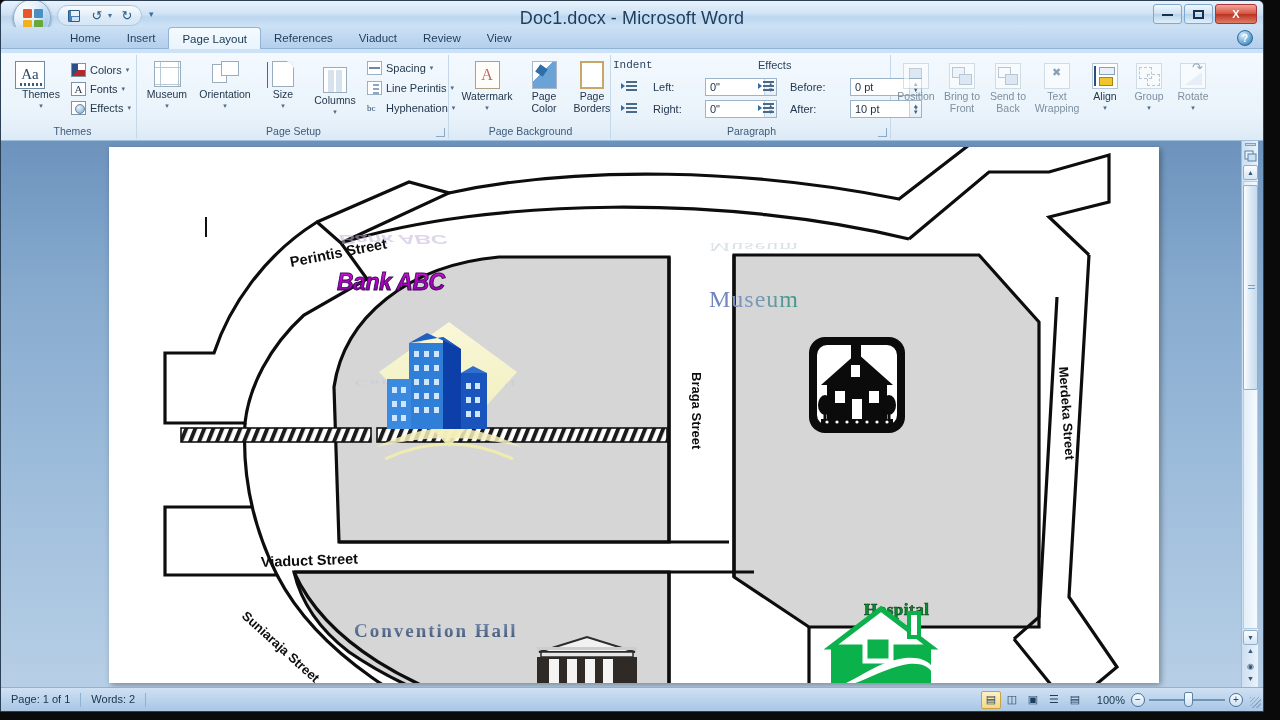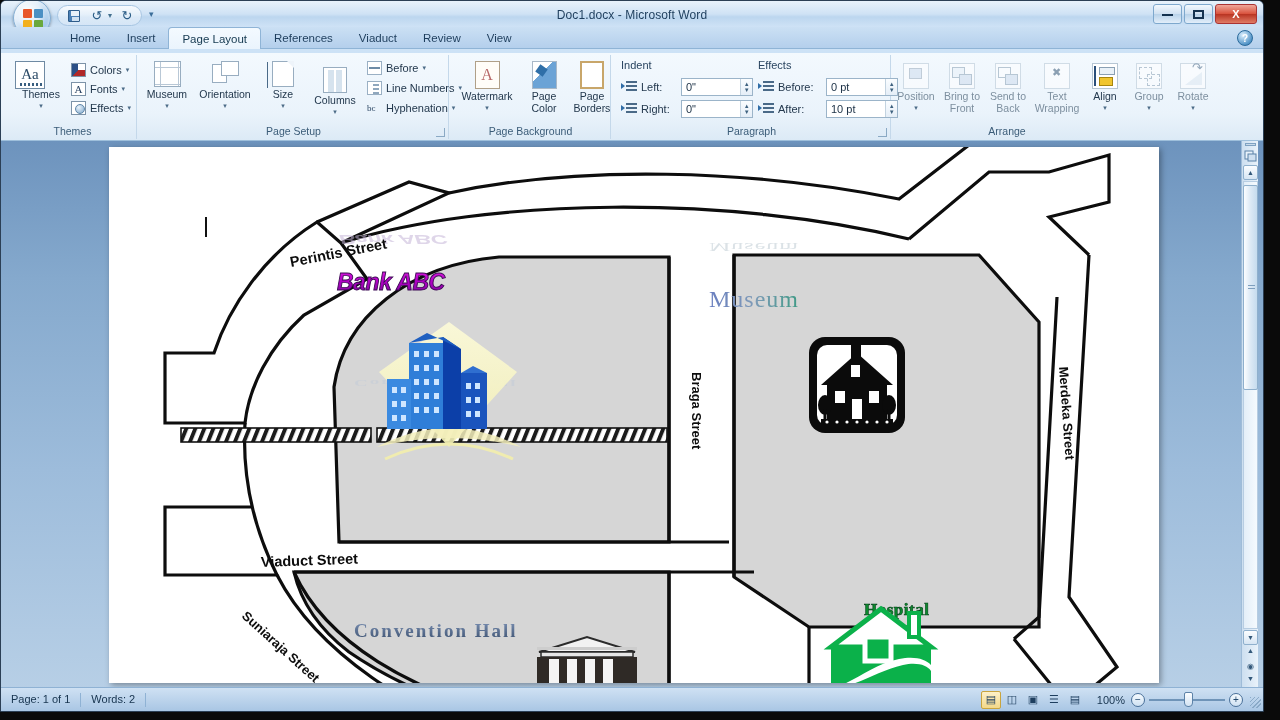--- a/index.html
+++ b/index.html
@@ -22,21 +22,21 @@
   }
 
   
   .titlebar {
     position:absolute; left:0; top:0; width:100%; height:30px;
     background:linear-gradient(180deg,#e8f2fb 0%, #cfe2f5 45%, #bcd6ef 55%, #d4e6f8 100%);
     border-bottom:1px solid #9fc0dd;
   }
   .title-text {
     position:absolute; left:0; right:0; top:7px; text-align:center;
-    font-size:12px; color:#1d3d5c; letter-spacing:.1px;
+    font-size:18px; color:#1d3d5c; letter-spacing:.1px;
   }
   .office-orb {
     position:absolute; left:12px; top:-2px; width:38px; height:38px;
     border-radius:50%;
     background:radial-gradient(circle at 35% 30%, #fdfdfd 0%, #e2eefa 38%, #9cc4e8 70%, #5d93c6 100%);
     border:1px solid #85aed2;
     box-shadow:0 1px 3px rgba(0,0,0,.35), inset 0 0 4px rgba(255,255,255,.9);
   }
   .orb-glyph {
     position:absolute; left:9px; top:9px; width:20px; height:20px;
@@ -180,21 +180,21 @@
   .ic-pageborder{width:24px;height:28px;border:2px solid #c8a66a;background:#fff;}
 
   .ind-icon{width:16px;height:13px;position:relative;flex:0 0 16px;}
   .ind-icon i{position:absolute;left:5px;height:2px;background:#4a6a88;right:0;}
   .ind-icon i:nth-child(1){top:0;}
   .ind-icon i:nth-child(2){top:4px;}
   .ind-icon i:nth-child(3){top:8px;}
   .ind-icon:before{content:"";position:absolute;left:0;top:2px;width:0;height:0;
     border-style:solid;border-width:3.5px 0 3.5px 4px;border-color:transparent transparent transparent #2f6ca6;}
 
-  .fieldrow{position:absolute; display:flex; align-items:center; gap:4px; font-size:11px; color:#23384d;}
+  .fieldrow{position:absolute; display:flex; align-items:center; gap:16px; font-size:11px; color:#23384d;}
   .flabel{width:36px;}
   .spinner{display:flex; align-items:stretch; border:1px solid #9bb4c9; background:#fff; height:18px; width:72px;}
   .spinner input{border:none;outline:none;width:100%;padding:0 4px;font-size:11px;color:#1a2f44;background:transparent;font-family:"Liberation Sans",sans-serif;}
   .spin-ar{width:14px;border-left:1px solid #c3d3e0;display:flex;flex-direction:column;justify-content:center;align-items:center;
      background:linear-gradient(180deg,#fafdff,#e5eef7);}
   .spin-ar span{font-size:6px;line-height:6px;color:#3e617f;}
   .sec-label{position:absolute;font-size:11px;color:#2a4560;}
 
   .ic-arr{width:26px;height:26px;border:1px solid #b6c6d4;background:#fff;position:relative;opacity:.55;}
   .ic-arr.en{opacity:1;}
@@ -386,26 +386,26 @@
           <span class="cap">Size</span>
           <span class="arr">▾</span>
         </div>
         <div class="bigbtn" style="left:170px;top:8px;width:52px;">
           <span class="ic-cols ic" style="display:block;margin:2px auto;"></span>
           <span class="cap">Columns</span>
           <span class="arr">▾</span>
         </div>
         <div class="smbtn" style="left:228px;top:2px;">
           <span class="ic-mini ic-breaks"></span>
-          <span>Before</span>
+          <span>Spacing</span>
           <span class="arr">▾</span>
         </div>
         <div class="smbtn" style="left:228px;top:22px;">
           <span class="ic-mini ic-linenum"></span>
-          <span>Line Numbers</span>
+          <span>Line Perintis</span>
           <span class="arr">▾</span>
         </div>
         <div class="smbtn" style="left:228px;top:42px;">
           <span class="ic-mini ic-hyph">bc</span>
           <span>Hyphenation</span>
           <span class="arr">▾</span>
         </div>
       </div>
       <div class="group-title">Page Setup</div>
       <div class="dlg-launch"></div>
@@ -427,21 +427,21 @@
           <span class="ic-pageborder ic" style="display:block;margin:2px auto;"></span>
           <span class="cap">Page</span>
           <span class="cap">Borders</span>
         </div>
       </div>
       <div class="group-title">Page Background</div>
     </div>
 
     <div class="group" style="left:612px;width:278px;">
       <div class="group-body">
-        <div class="sec-label" style="left:8px;top:2px;">Indent</div>
+        <div class="sec-label" style="left:0;top:2px;font-family:Liberation Mono, monospace;">Indent</div>
         <div class="fieldrow" style="left:8px;top:21px;">
           <span class="ind-icon">
                 <i></i>
                 <i></i>
                 <i></i>
               </span>
           <span class="flabel">Left:</span>
           <span class="spinner">
             <input value="0&quot;" style="">
             <span class="spin-ar">
@@ -546,21 +546,20 @@
               </span>
           <span class="cap">Group</span>
           <span class="arr">▾</span>
         </div>
         <div class="bigbtn" style="left:278px;top:4px;width:44px;color:#7d8f9f;">
           <span class="ic-arr ar-rot ic" style="display:block;margin:2px auto;"></span>
           <span class="cap">Rotate</span>
           <span class="arr">▾</span>
         </div>
       </div>
-      <div class="group-title" style="left:-60px;right:-50px;">Arrange</div>
     </div>
   </div>
 
   <div class="docarea">
     <div class="page">
       <div class="caret"></div>
 
       <svg class="map" viewBox="0 0 1050 536" preserveAspectRatio="none">
         <defs>
           <linearGradient id="gBank" x1="0" y1="0" x2="0" y2="1">

